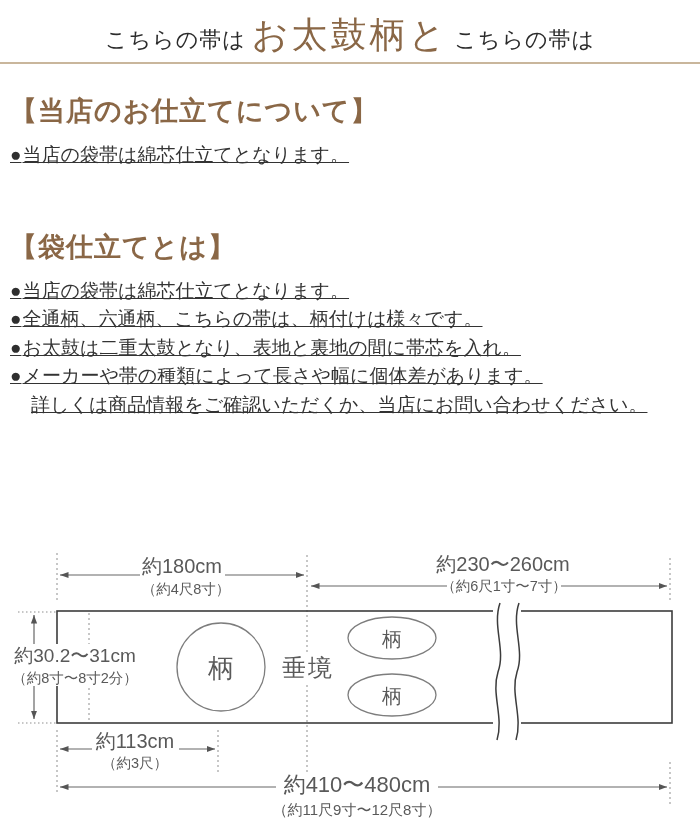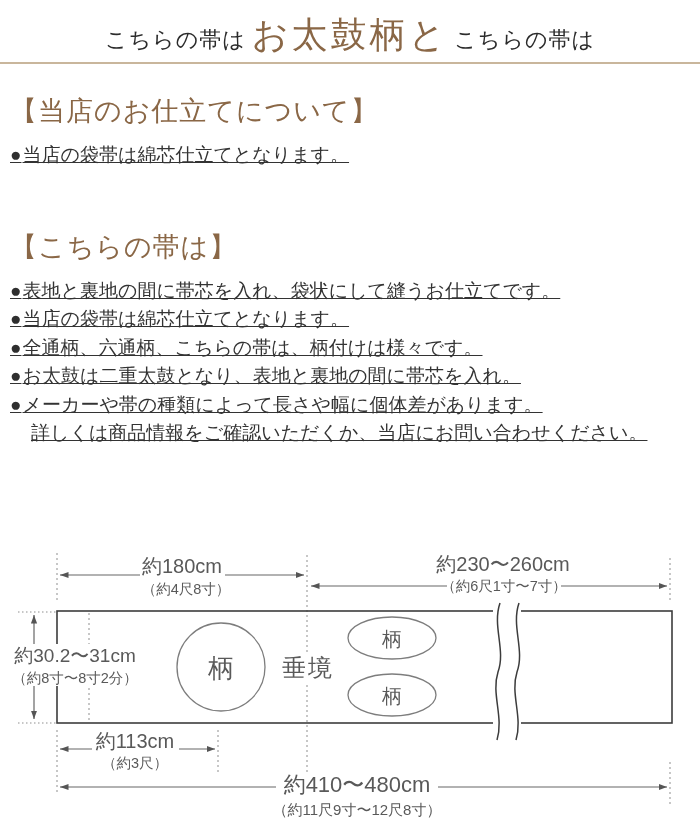--- a/index.html
+++ b/index.html
@@ -24,21 +24,21 @@
   .title-em{font-size:36px;color:#8a6746;letter-spacing:3px;margin:0 6px;}
   
   .section{margin-left:10px;}
   .sec1{margin-top:30px;}
   .sec2{margin-top:60px;}
   .sec-heading{
     font-size:27px;
     line-height:34px;
     color:#8a6746;
     letter-spacing:1px;
-    font-weight:normal;
+    font-weight:bold;
     margin:0;
   }
   .list{margin-top:13px;font-size:19px;color:#333;}
   .li{line-height:28.5px;white-space:nowrap;text-decoration:underline;}
   .bullet{color:#2f2f2f;margin-right:1px;}
   .li.note{padding-left:21px;}
   
   .diagram{position:absolute;left:0;top:540px;width:700px;height:296px;}
   .dg-sans{font-family:"Liberation Sans","DejaVu Sans",sans-serif;fill:#595959;}
   .dim-line{stroke:#666;stroke-width:1.2;fill:none;}
@@ -60,23 +60,22 @@
   </div>
 
   <div class="section sec1">
     <h2 class="sec-heading">【当店のお仕立てについて】</h2>
     <div class="list">
       <div class="li"><span class="bullet">●</span><span>当店の袋帯は綿芯仕立てとなります。</span></div>
     </div>
   </div>
 
   <div class="section sec2">
-    <h2 class="sec-heading">【こちらの帯は】</h2>
+    <h2 class="sec-heading">【袋仕立てとは】</h2>
     <div class="list">
-      <div class="li"><span class="bullet">●</span><span>表地と裏地の間に帯芯を入れ、袋状にして縫うお仕立てです。</span></div>
       <div class="li"><span class="bullet">●</span><span>当店の袋帯は綿芯仕立てとなります。</span></div>
       <div class="li"><span class="bullet">●</span><span>全通柄、六通柄、こちらの帯は、柄付けは様々です。</span></div>
       <div class="li"><span class="bullet">●</span><span>お太鼓は二重太鼓となり、表地と裏地の間に帯芯を入れ。</span></div>
       <div class="li"><span class="bullet">●</span><span>メーカーや帯の種類によって長さや幅に個体差があります。</span></div>
       <div class="li note">詳しくは商品情報をご確認いただくか、当店にお問い合わせください。</div>
     </div>
   </div>
 
   <div class="diagram">
     <svg width="700" height="296" viewBox="0 540 700 296" xmlns="http://www.w3.org/2000/svg">

